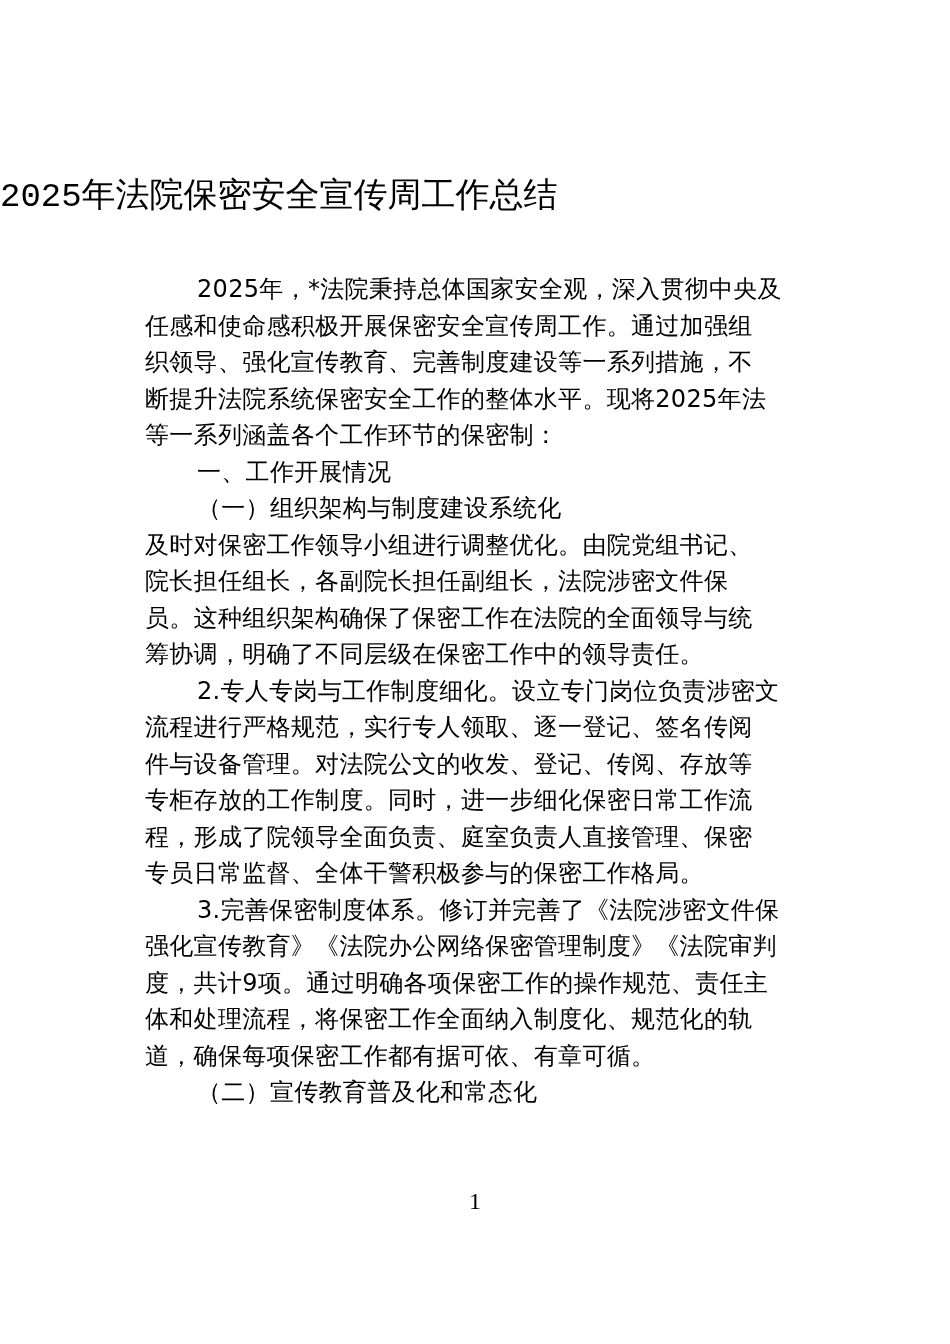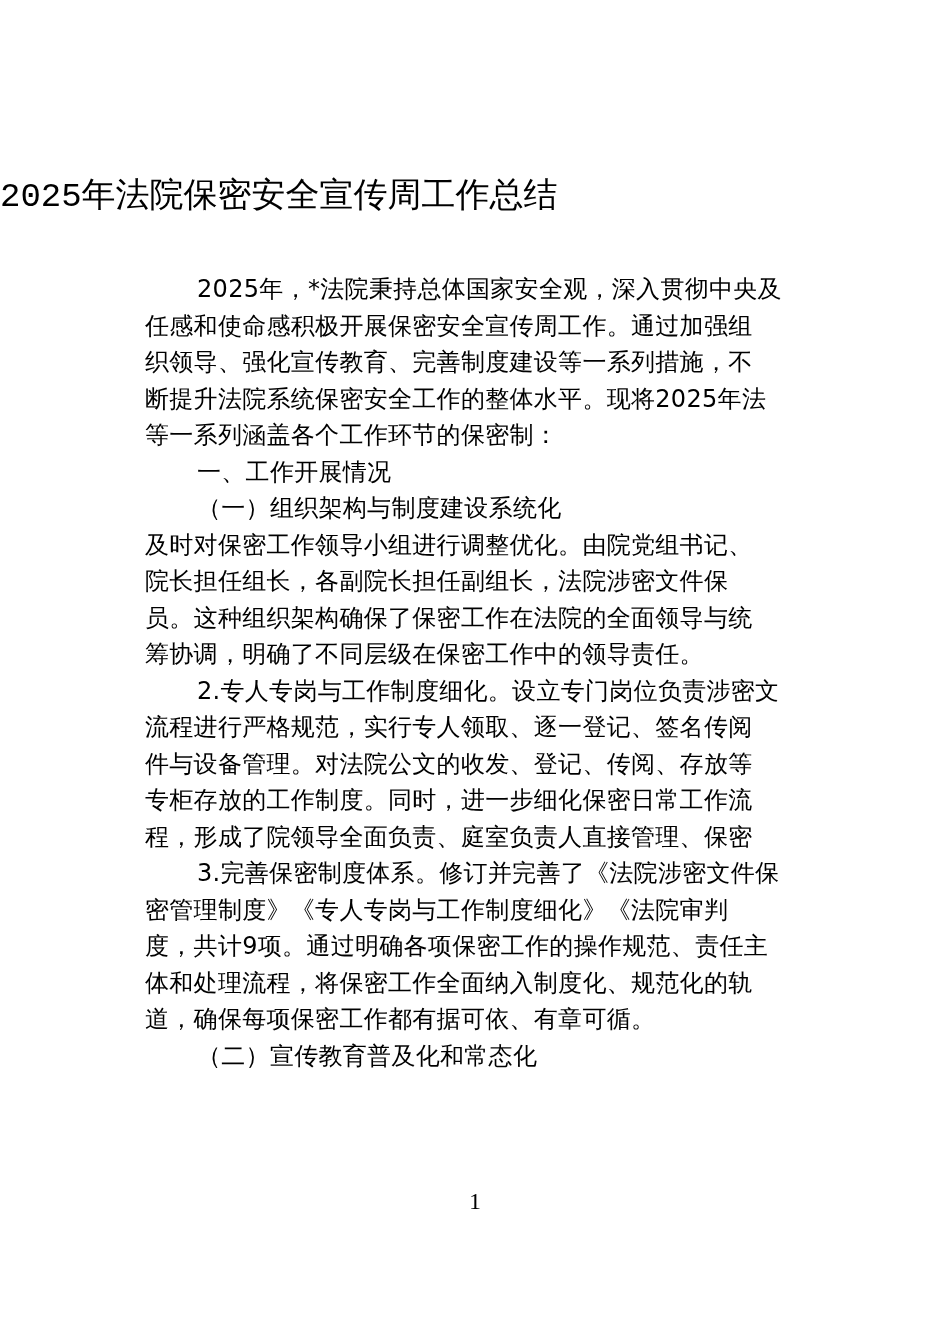--- a/index.html
+++ b/index.html
@@ -43,22 +43,23 @@
     <div class="line indent">（一）组织架构与制度建设系统化</div>
     <div class="line">及时对保密工作领导小组进行调整优化。由院党组书记、</div>
     <div class="line">院长担任组长，各副院长担任副组长，法院涉密文件保</div>
     <div class="line">员。这种组织架构确保了保密工作在法院的全面领导与统</div>
     <div class="line">筹协调，明确了不同层级在保密工作中的领导责任。</div>
     <div class="line indent">2.专人专岗与工作制度细化。设立专门岗位负责涉密文</div>
     <div class="line">流程进行严格规范，实行专人领取、逐一登记、签名传阅</div>
     <div class="line">件与设备管理。对法院公文的收发、登记、传阅、存放等</div>
     <div class="line">专柜存放的工作制度。同时，进一步细化保密日常工作流</div>
     <div class="line">程，形成了院领导全面负责、庭室负责人直接管理、保密</div>
+    <div class="line">专员日常监督、全体干警积极参与的保密工作格局。</div>
     <div class="line indent">3.完善保密制度体系。修订并完善了《法院涉密文件保</div>
-    <div class="line">密管理制度》《专人专岗与工作制度细化》《法院审判</div>
+    <div class="line">强化宣传教育》《法院办公网络保密管理制度》《法院审判</div>
     <div class="line">度，共计9项。通过明确各项保密工作的操作规范、责任主</div>
     <div class="line">体和处理流程，将保密工作全面纳入制度化、规范化的轨</div>
     <div class="line">道，确保每项保密工作都有据可依、有章可循。</div>
     <div class="line indent">（二）宣传教育普及化和常态化</div>
   </div>
 
   <div class="footer">1</div>
 </div>
 
 </body></html>

